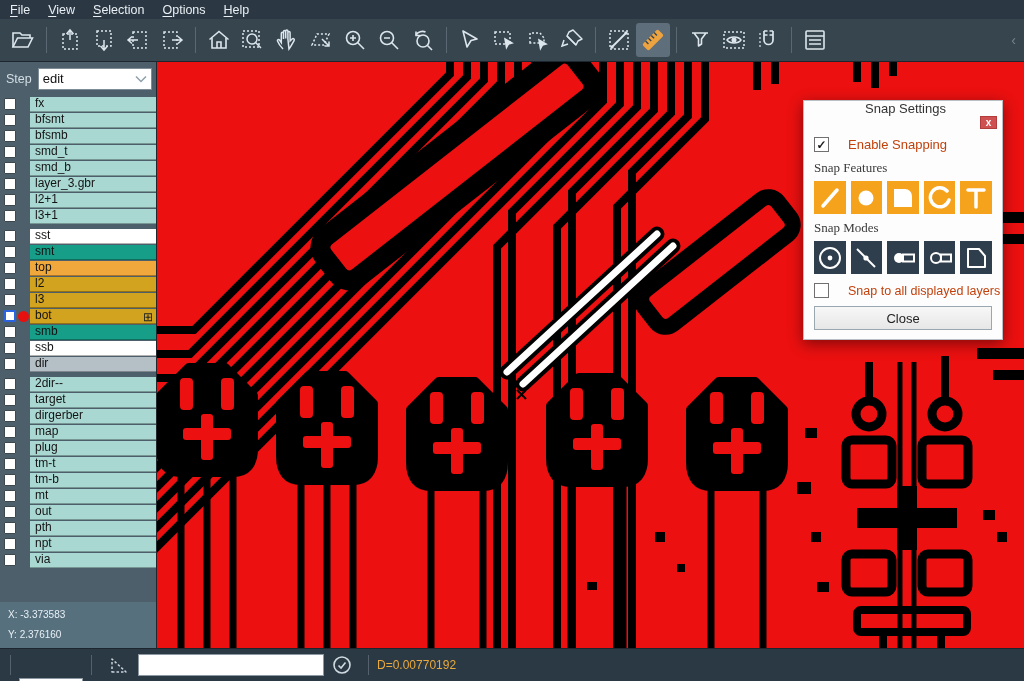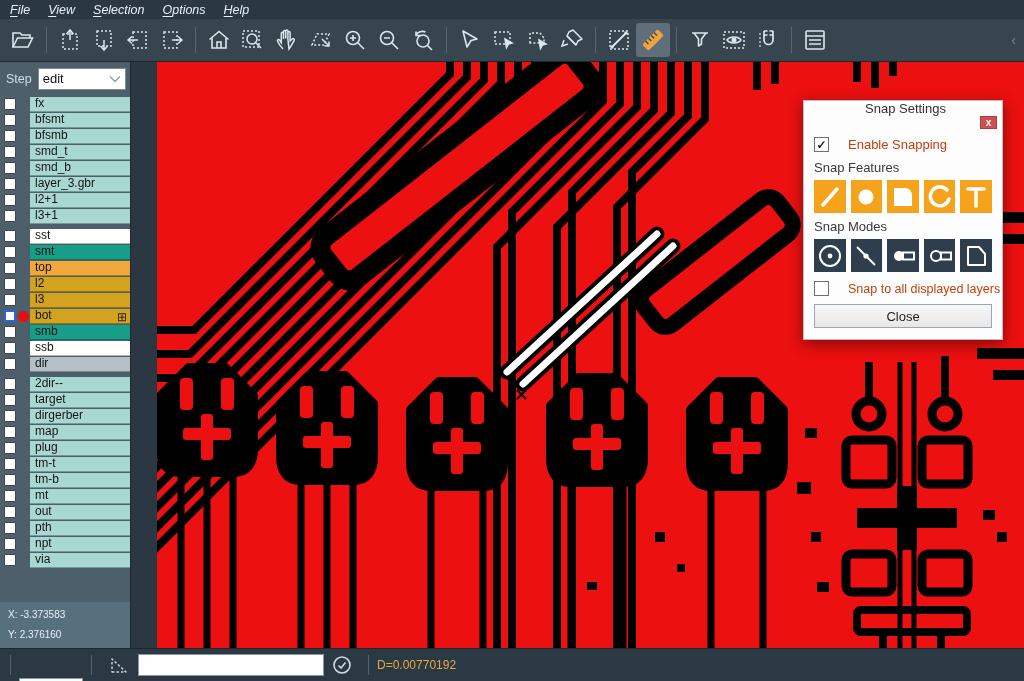--- a/index.html
+++ b/index.html
@@ -3,35 +3,35 @@
 <meta charset="utf-8">
 <style>
   * { margin:0; padding:0; box-sizing:border-box; }
   html,body { width:1024px; height:681px; overflow:hidden; }
   body { font-family:"Liberation Sans", sans-serif; background:#2b3844; position:relative; }
   .app { position:absolute; inset:0; width:1024px; height:681px; }
 
   
   .menubar { position:absolute; left:0; top:0; width:1024px; height:19px;
     background:#2b3844; display:flex; align-items:center; padding-left:10px; }
-  .menu-item { color:#e9eff3; font-size:12.5px; padding:0 10px 0 0; margin-right:8px; cursor:default;font-style:italic; }
+  .menu-item { color:#e9eff3; font-size:12.5px; padding:0 10px 0 0; margin-right:8px; cursor:default; }
   .menu-item u { text-underline-offset:2px; }
 
   
   .toolbar { position:absolute; left:0; top:19px; width:1024px; height:43px;
     background:#37454f; display:flex; align-items:center; padding-left:6px; border-bottom:1px solid #1d262e; }
   .tbtn { width:34px; height:34px; display:flex; align-items:center; justify-content:center;
     border-radius:3px; flex:0 0 auto; }
   .tbtn svg { display:block; }
   .tbtn.active { background:#5e6e7a; }
   .tdiv { width:1px; height:26px; background:#5b6873; margin:0 6px; flex:0 0 auto; }
   .toolbar-overflow { margin-left:auto; color:#77858f; font-size:14px; padding-right:8px; }
 
   
-  .left-panel { position:absolute; left:0; top:62px; width:131px; height:586px;
+  .left-panel { position:absolute; left:0; top:62px; width:157px; height:586px;
     background:#4d5f6b; border-right:1px solid #20282e; }
   .step-row { height:33px; display:flex; align-items:center; padding:0 4px 0 6px; }
   .step-label { color:#d3dee5; font-size:12.5px; margin-right:6px; }
   .combo { background:#fff; border:1px solid #7e8c97; height:22px; flex:1;
     display:flex; align-items:center; font-size:13px; color:#111; padding:0 4px; position:relative; }
   .combo .chev { margin-left:auto; color:#8ea0ab; font-size:11px; }
   .layer-list { padding-top:1px; }
   .layer-group { margin-bottom:4px; }
   .layer-row { display:flex; align-items:center; height:16px; position:relative; }
   .cb { width:12px; height:12px; background:#fff; border:1.5px solid #3c4750; margin-left:4px;
@@ -62,21 +62,21 @@
     font-size:13px; color:#333;flex-direction:column; }
   .sd-x { margin-left:auto; width:17px; height:15px; background:#cf5050; color:#fff;
     font-size:10px; font-weight:bold; display:flex; align-items:center; justify-content:center;
     border:1px solid #b23c3c; }
   .sd-body { padding:6px 10px 0 10px; }
   .sd-checkrow { display:flex; align-items:center; margin:4px 0 8px 0; }
   .sd-cb { width:15px; height:15px; background:#fff; border:1px solid #707070; font-size:12px;
     font-weight:bold; color:#1a1a1a; display:flex; align-items:center; justify-content:center;
     margin-right:7px; flex:0 0 auto; }
   .sd-checklabel { font-size:13px; color:#c2410c; white-space:nowrap;margin-left:12px; }
-  .sd-section { font-size:13px; color:#3a3a3a; margin:6px 0 5px 0; }
+  .sd-section { font-size:13px; color:#3a3a3a; margin:6px 0 5px 0;font-family:Liberation Serif, serif; }
   .sd-iconrow { display:flex; gap:5px; }
   .sq { width:33px; height:33px; display:flex; align-items:center; justify-content:center; }
   .sq-orange { background:#f5a31d; }
   .sq-navy { background:#2e3e4d; }
   .sd-close { display:block; width:100%; height:24px; margin-top:8px;
     background:linear-gradient(#f7f7f7,#e7e7e7); border:1px solid #9aa7b0; font-size:13px;
     color:#222; font-family:"Liberation Sans",sans-serif; }
 
   
   .statusbar { position:absolute; left:0; top:648px; width:1024px; height:33px;

